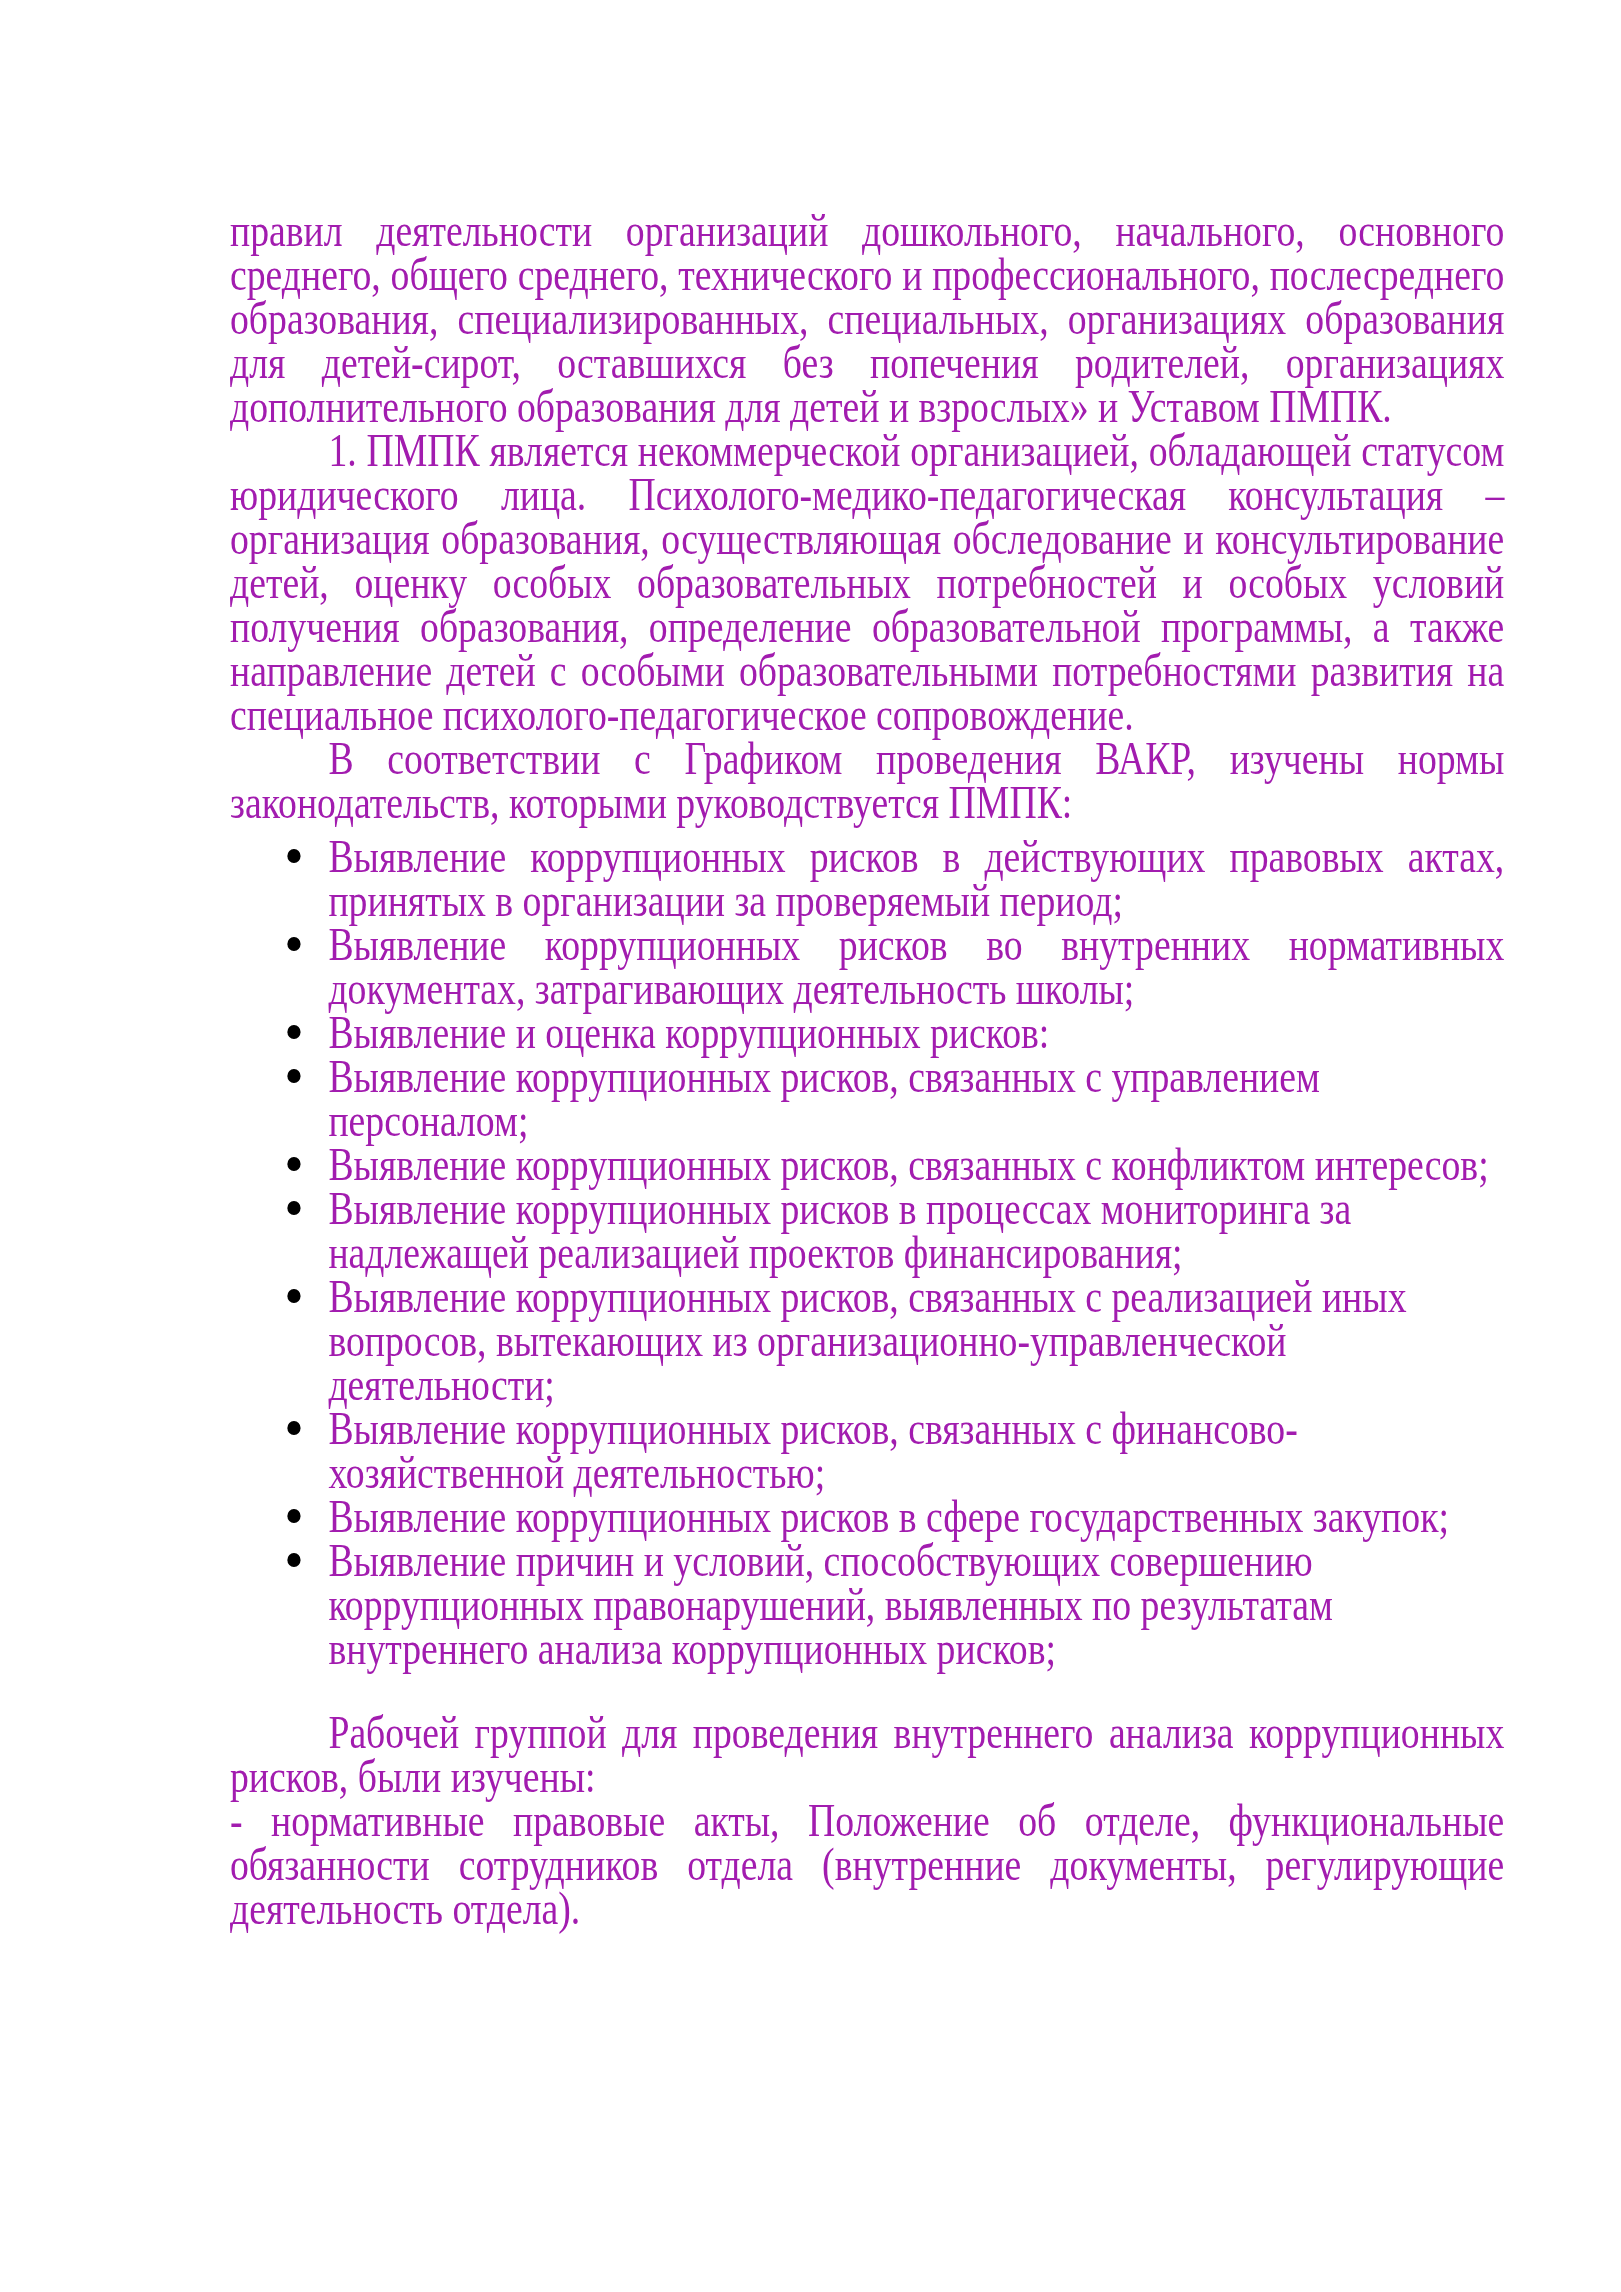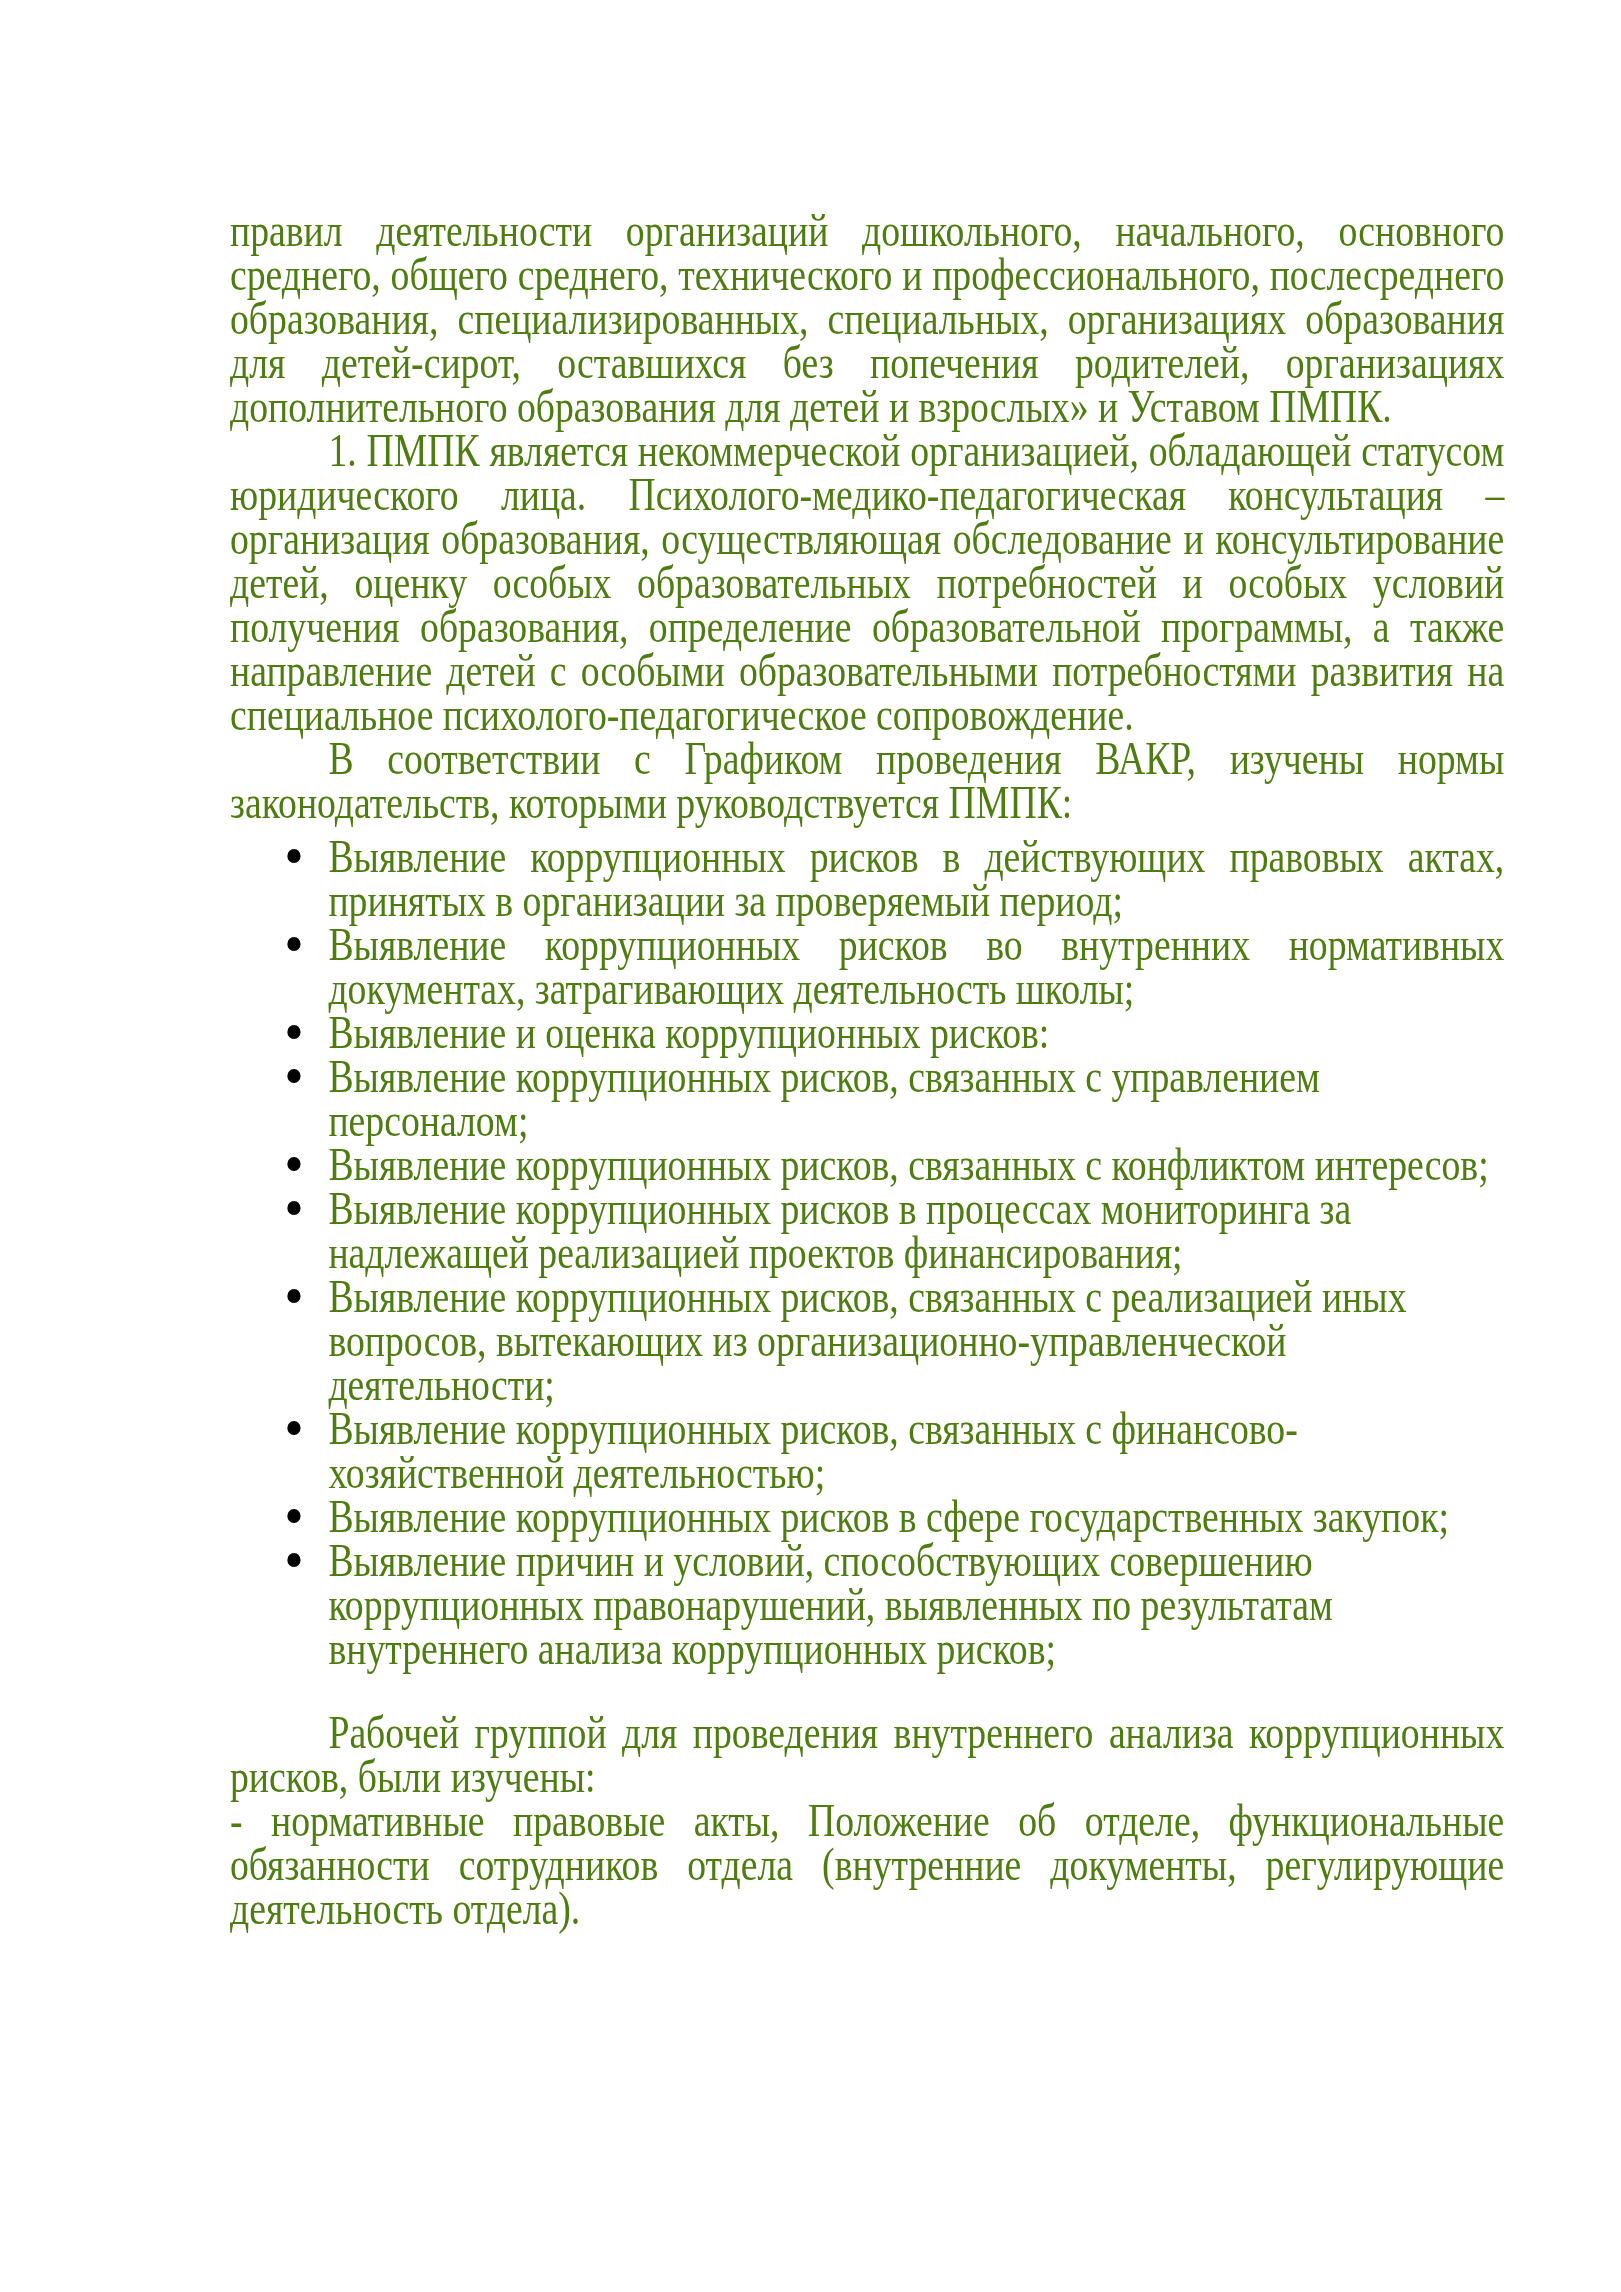--- a/index.html
+++ b/index.html
@@ -3,21 +3,21 @@
 <meta charset="utf-8">
 <style>
   html, body { margin: 0; padding: 0; background: #ffffff; }
   .page {
     position: relative;
     width: 1621px;
     height: 2293px;
     background: #ffffff;
     overflow: hidden;
     font-family: "Liberation Serif", "DejaVu Serif", serif;
-    color: #4d7c0f;
+    color: #a21caf;
   }
   
   .content {
     position: absolute;
     left: 230px;
     top: 209px;
     width: 1554px;              
     transform: scaleX(0.82);
     transform-origin: 0 0;
     font-size: 46px;

